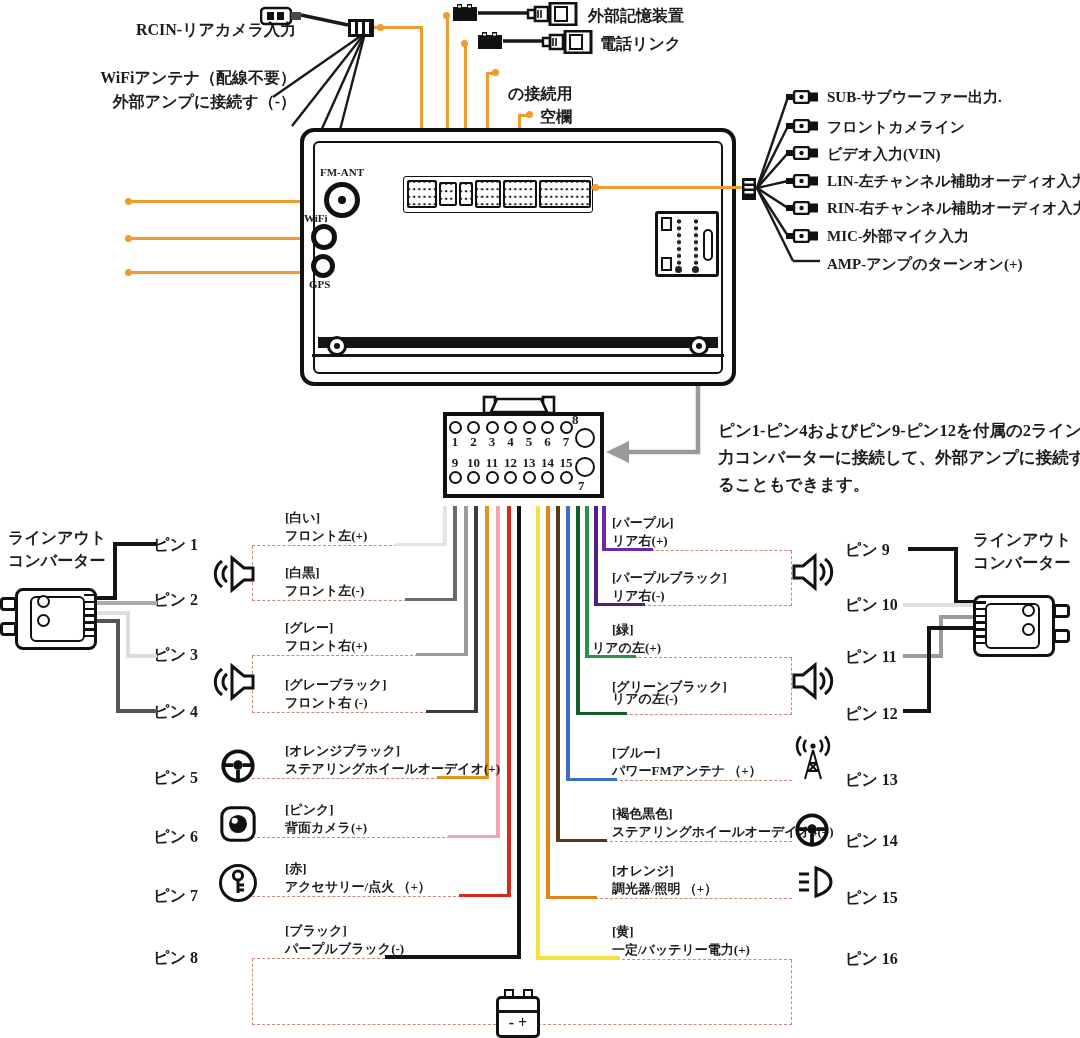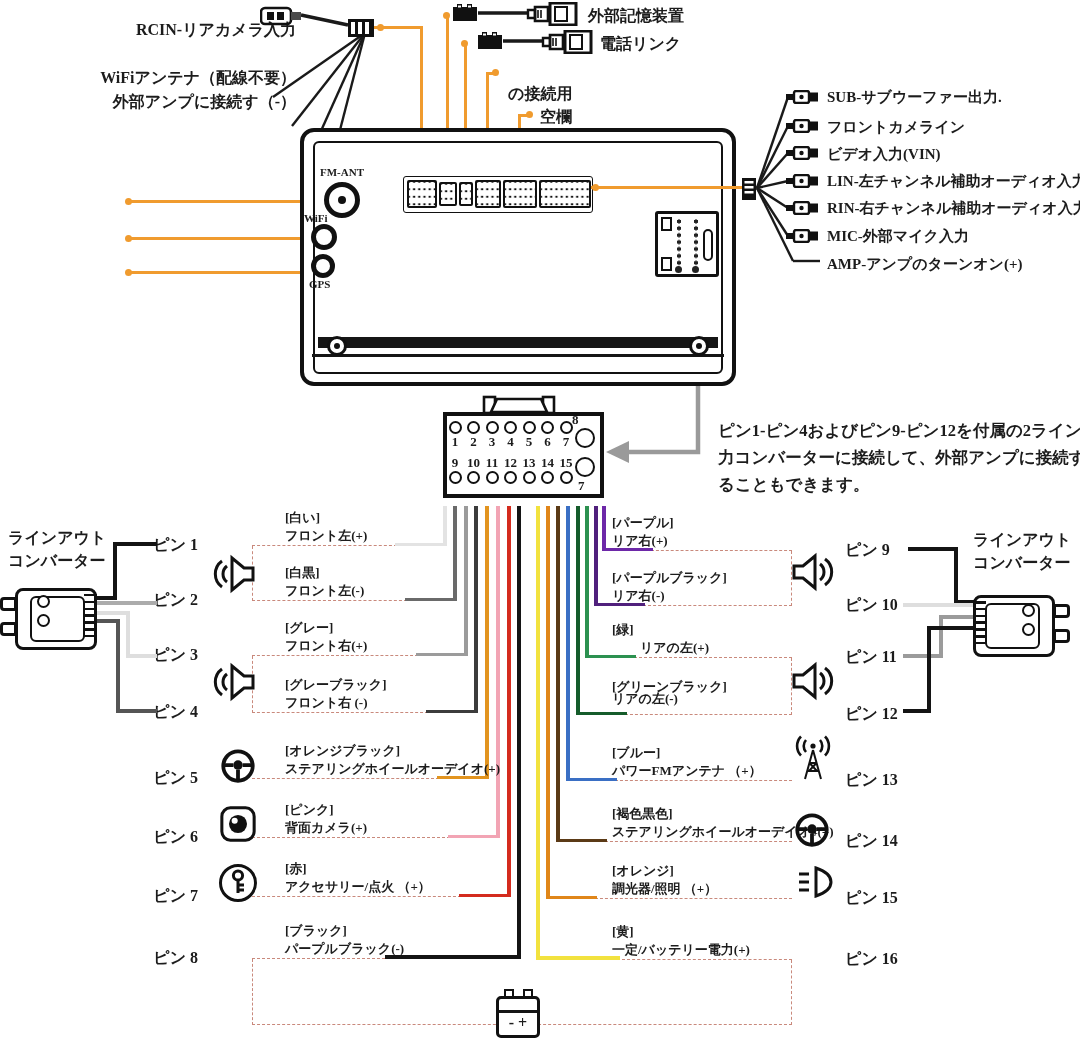--- a/index.html
+++ b/index.html
@@ -361,21 +361,21 @@
   <div class="t f16 tr" style="left:128px;top:768px;width:70px">ピン 5</div>
   <div class="t f16 tr" style="left:128px;top:827px;width:70px">ピン 6</div>
   <div class="t f16 tr" style="left:128px;top:886px;width:70px">ピン 7</div>
   <div class="t f16 tr" style="left:128px;top:948px;width:70px">ピン 8</div>
 
   <div class="t f13" style="left:612px;top:514px">[パープル]</div>
   <div class="t f13" style="left:612px;top:532px">リア右(+)</div>
   <div class="t f13" style="left:612px;top:569px">[パープルブラック]</div>
   <div class="t f13" style="left:612px;top:587px">リア右(-)</div>
   <div class="t f13" style="left:612px;top:621px">[緑]</div>
-  <div class="t f13" style="left:640px;top:639px">リアの左(+)</div>
+  <div class="t f13" style="left:592px;top:639px">リアの左(+)</div>
   <div class="t f13" style="left:612px;top:678px">[グリーンブラック]</div>
   <div class="t f13" style="left:612px;top:690px">リアの左(-)</div>
   <div class="t f13" style="left:612px;top:744px">[ブルー]</div>
   <div class="t f13" style="left:612px;top:762px">パワーFMアンテナ （+）</div>
   <div class="t f13" style="left:612px;top:805px">[褐色黒色]</div>
   <div class="t f13" style="left:612px;top:823px">ステアリングホイールオーデイオ#(+)</div>
   <div class="t f13" style="left:612px;top:862px">[オレンジ]</div>
   <div class="t f13" style="left:612px;top:880px">調光器/照明 （+）</div>
   <div class="t f13" style="left:612px;top:923px">[黄]</div>
   <div class="t f13" style="left:612px;top:941px">一定/バッテリー電力(+)</div>

